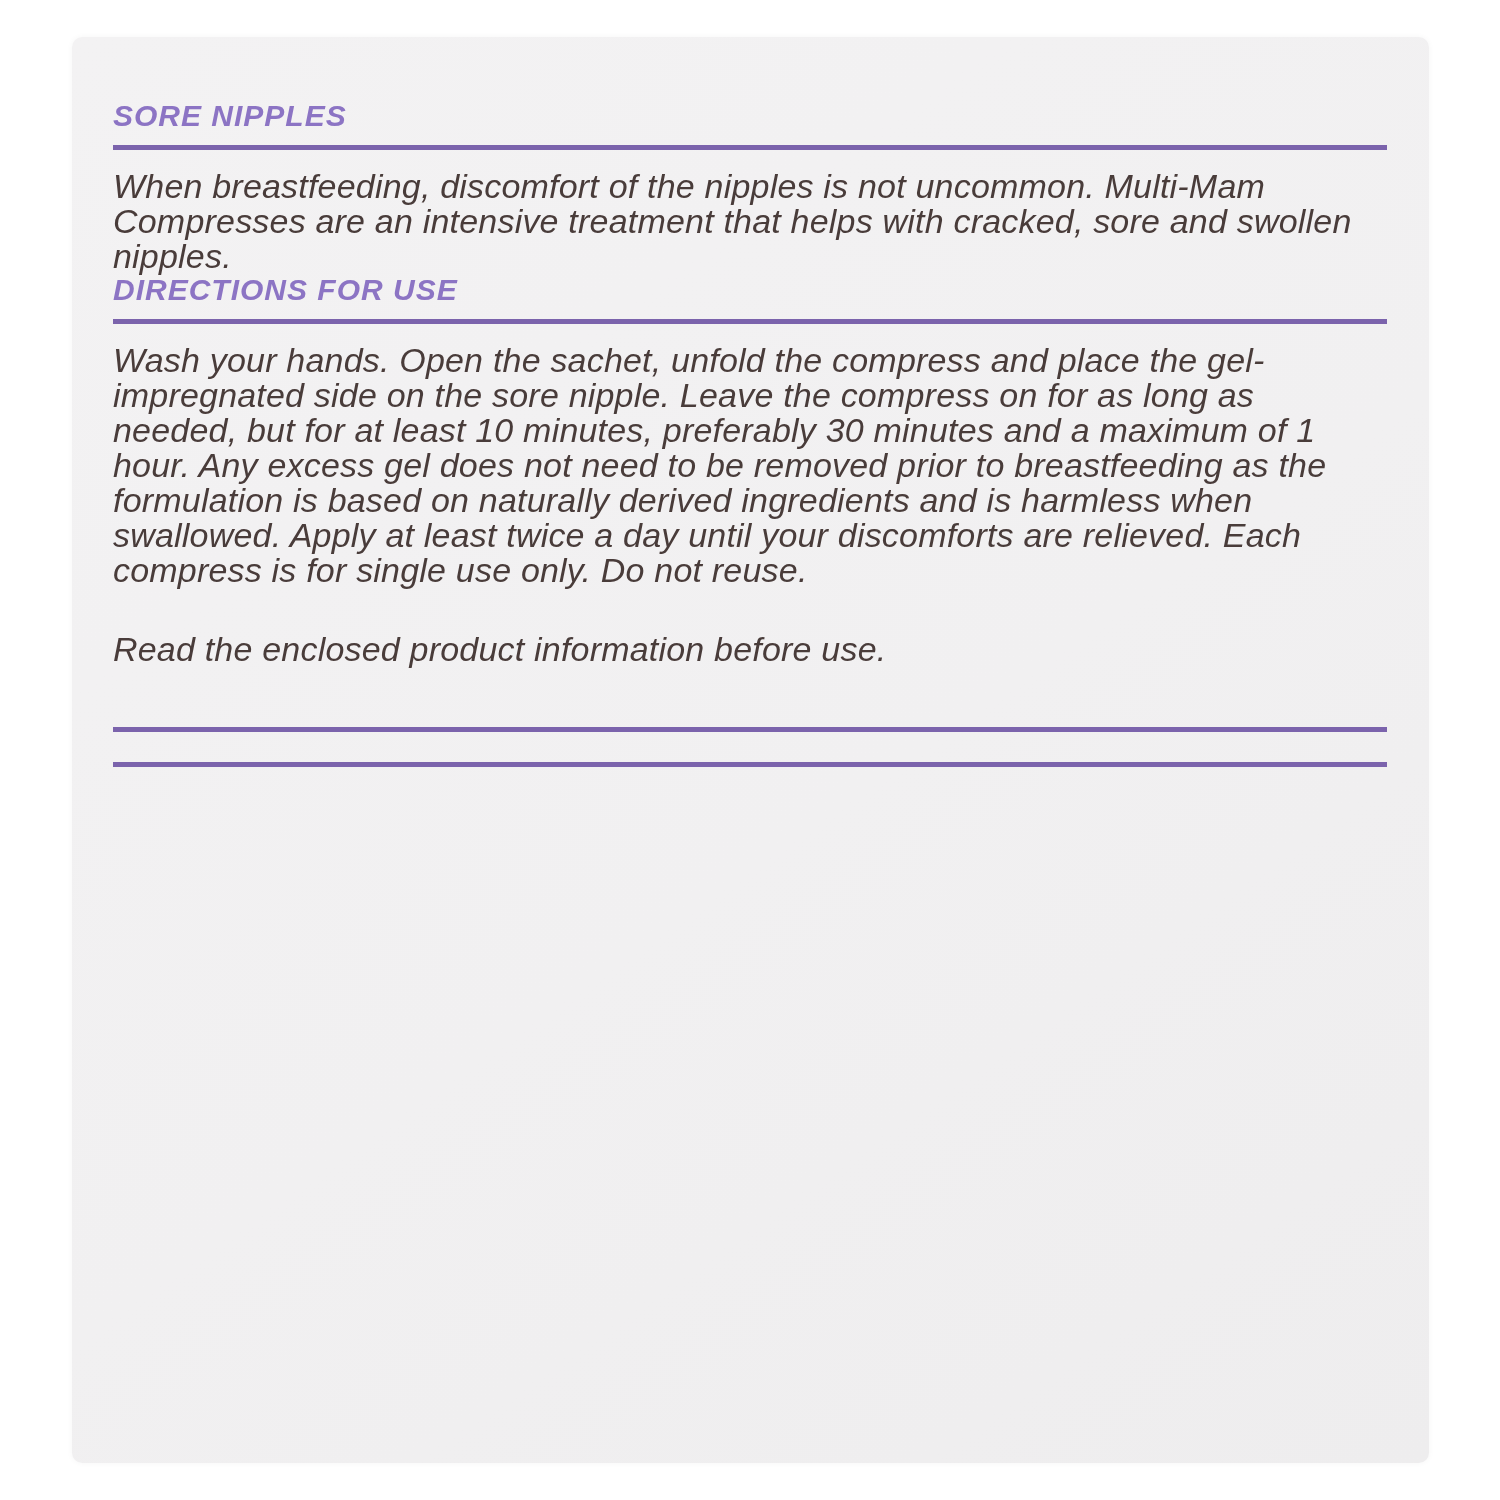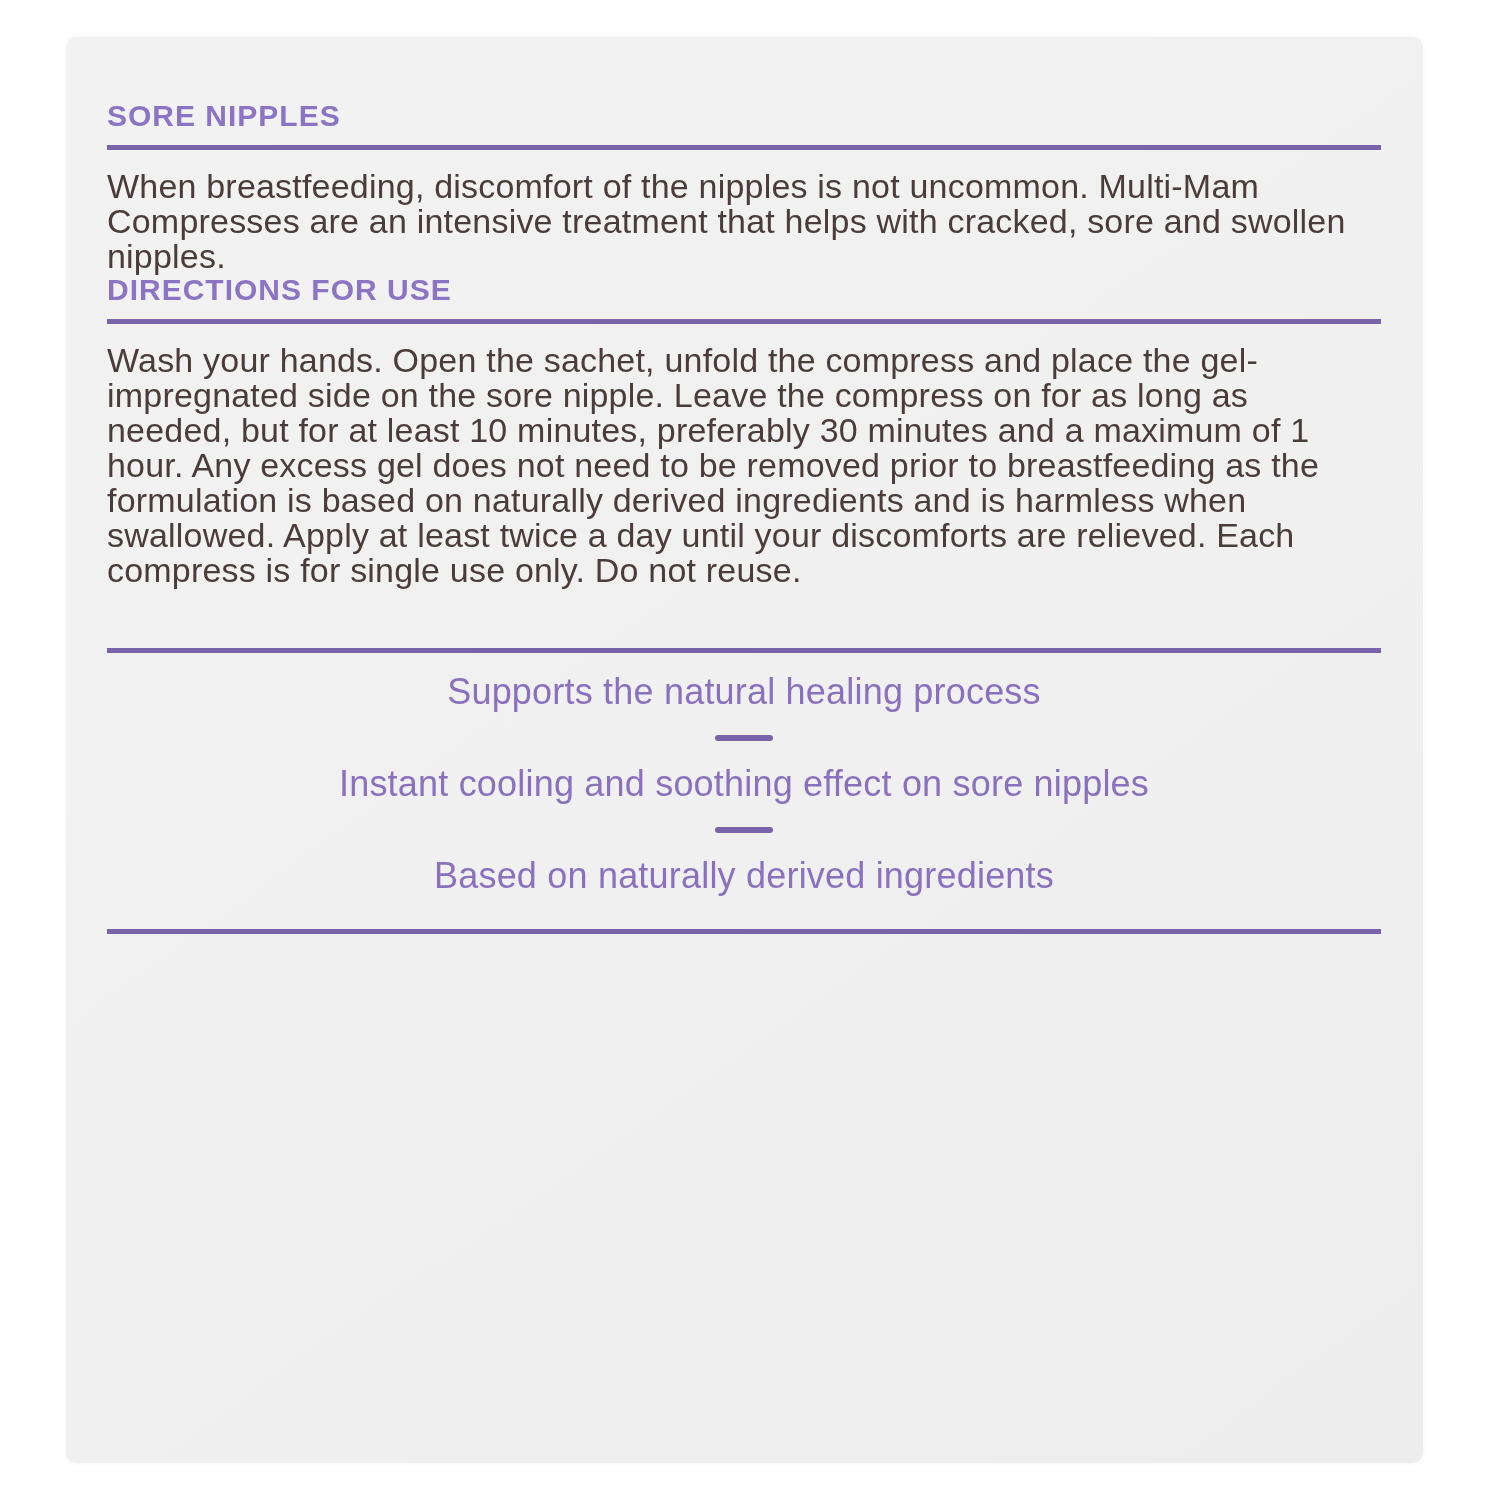--- a/index.html
+++ b/index.html
@@ -9,29 +9,30 @@
   body {
     width: 1500px;
     height: 1500px;
     background: #ffffff;
     font-family: "Liberation Sans", "DejaVu Sans", sans-serif;
     position: relative;
     overflow: hidden;
   }
   .panel {
     position: absolute;
-    left: 66px;
+    left: 72px;
     top: 37px;
     width: 1357px;
     height: 1426px;
     box-sizing: border-box;
     padding: 0 42px 0 41px;
     background: linear-gradient(145deg, #f3f2f3 0%, #f1f0f1 55%, #eeedee 100%);
     border-radius: 10px;
     box-shadow: 0 0 6px rgba(0,0,0,0.04);
+    font-style: italic;
   }
   .section-heading {
     margin: 0;
     font-size: 30px;
     font-weight: bold;
     letter-spacing: 1px;
     color: #8c74c4;
     line-height: 32px;
   }
   .heading-rule {
@@ -94,27 +95,21 @@
   <section>
     <h2 class="section-heading sore-heading">SORE NIPPLES</h2>
     <hr class="heading-rule">
     <p class="body-text">When breastfeeding, discomfort of the nipples is not uncommon. Multi-Mam Compresses are an intensive treatment that helps with cracked, sore and swollen nipples.</p>
   </section>
 
   <section>
     <h2 class="section-heading directions-heading">DIRECTIONS FOR USE</h2>
     <hr class="heading-rule">
     <p class="body-text">Wash your hands. Open the sachet, unfold the compress and place the gel-impregnated side on the sore nipple. Leave the compress on for as long as needed, but for at least 10 minutes, preferably 30 minutes and a maximum of 1 hour. Any excess gel does not need to be removed prior to breastfeeding as the formulation is based on naturally derived ingredients and is harmless when swallowed. Apply at least twice a day until your discomforts are relieved. Each compress is for single use only. Do not reuse.</p>
+    <p class="body-text note-text">Read the enclosed product information before use.</p>
   </section>
 
   <hr class="wide-rule">
 
-  <div class="benefits">
-    <p class="benefit-text">Supports the natural healing process</p>
-    <div class="benefit-dash"></div>
-    <p class="benefit-text">Instant cooling and soothing effect on sore nipples</p>
-    <div class="benefit-dash"></div>
-    <p class="benefit-text">Based on naturally derived ingredients</p>
-  </div>
 
   <hr class="wide-rule bottom">
 
 </div>
 
 </body></html>

